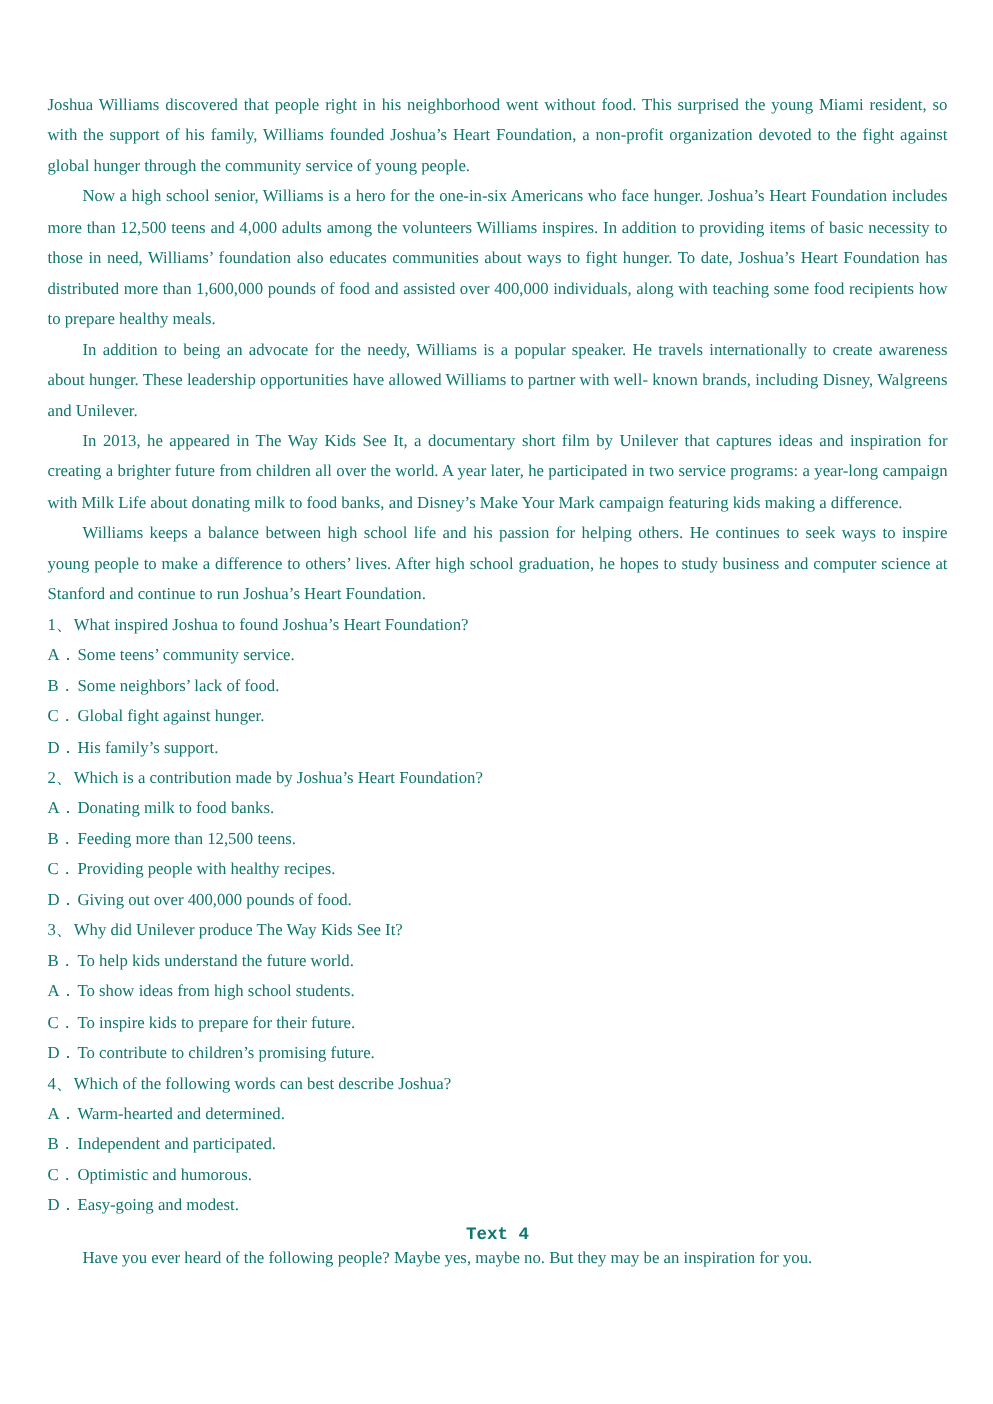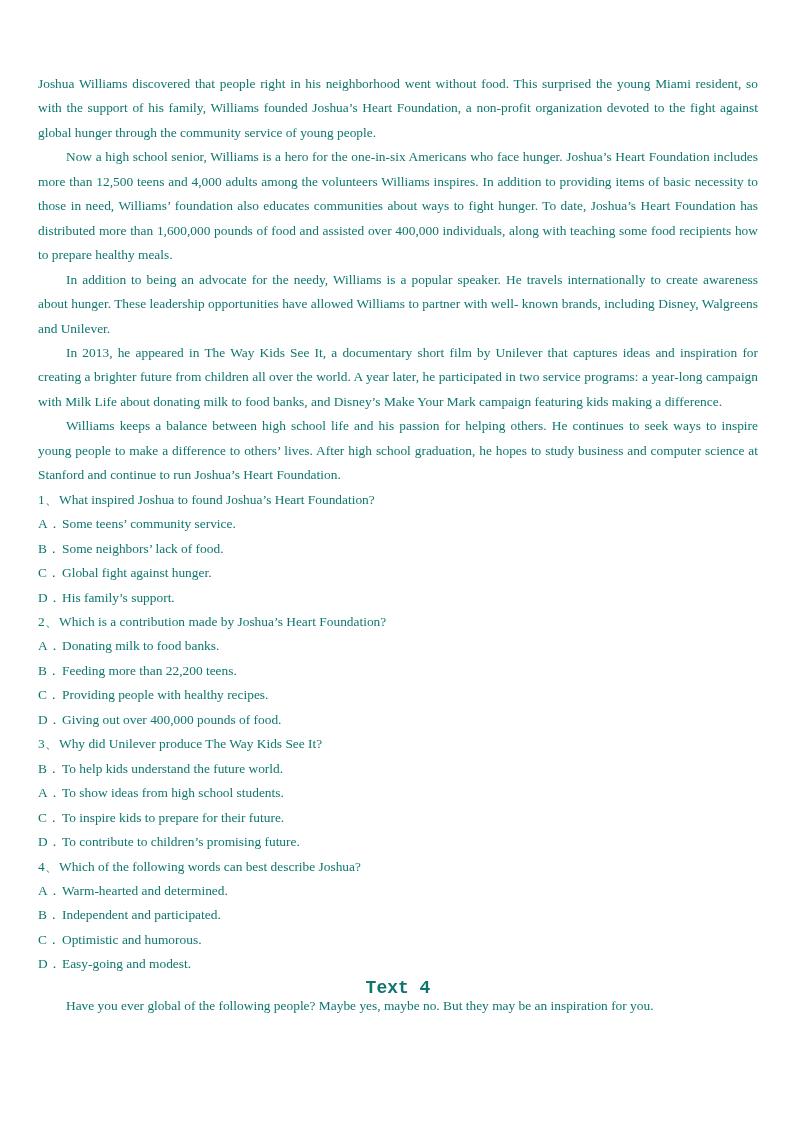--- a/index.html
+++ b/index.html
@@ -9,21 +9,21 @@
       font-family: "Liberation Serif", serif;
       font-size: 13.4px; color: #0f766e; line-height: 24.45px;
     }
     .para { margin: 0; text-align: justify; text-align-last: left; }
     .para.indent { text-indent: 28px; }
     .question, .option { margin: 0; white-space: nowrap; }
     .option .letter { display: inline-block; width: 24px; }
     .qnum { display: inline-block; width: 21px; }
     .section-title {
       margin: 0; text-align: center;
-      font-family: "Liberation Mono", monospace; font-size: 18px;
+      font-family: "Liberation Mono", monospace; font-size: 14px;
       line-height: 17px; margin-top: 3px;
     }
     .intro { margin: 0; text-indent: 28px; line-height: 17px; }
   </style>
 </head>
 <body>
 
 <div class="page">
   <div>
     <p class="para">Joshua Williams discovered that people right in his neighborhood went without food. This surprised the young Miami resident, so with the support of his family, Williams founded Joshua’s Heart Foundation, a non-profit organization devoted to the fight against global hunger through the community service of young people.</p>
@@ -37,21 +37,21 @@
     <p class="question"><span class="qnum">1、</span><span>What inspired Joshua to found Joshua’s Heart Foundation?</span></p>
     <p class="option"><span class="letter">A．</span><span>Some teens’ community service.</span></p>
     <p class="option"><span class="letter">B．</span><span>Some neighbors’ lack of food.</span></p>
     <p class="option"><span class="letter">C．</span><span>Global fight against hunger.</span></p>
     <p class="option"><span class="letter">D．</span><span>His family’s support.</span></p>
   </div>
 
   <div>
     <p class="question"><span class="qnum">2、</span><span>Which is a contribution made by Joshua’s Heart Foundation?</span></p>
     <p class="option"><span class="letter">A．</span><span>Donating milk to food banks.</span></p>
-    <p class="option"><span class="letter">B．</span><span>Feeding more than 22,200 teens.</span></p>
+    <p class="option"><span class="letter">B．</span><span>Feeding more than 12,500 teens.</span></p>
     <p class="option"><span class="letter">C．</span><span>Providing people with healthy recipes.</span></p>
     <p class="option"><span class="letter">D．</span><span>Giving out over 400,000 pounds of food.</span></p>
   </div>
 
   <div>
     <p class="question"><span class="qnum">3、</span><span>Why did Unilever produce The Way Kids See It?</span></p>
     <p class="option"><span class="letter">B．</span><span>To help kids understand the future world.</span></p>
     <p class="option"><span class="letter">A．</span><span>To show ideas from high school students.</span></p>
     <p class="option"><span class="letter">C．</span><span>To inspire kids to prepare for their future.</span></p>
     <p class="option"><span class="letter">D．</span><span>To contribute to children’s promising future.</span></p>
@@ -59,14 +59,14 @@
 
   <div>
     <p class="question"><span class="qnum">4、</span><span>Which of the following words can best describe Joshua?</span></p>
     <p class="option"><span class="letter">A．</span><span>Warm-hearted and determined.</span></p>
     <p class="option"><span class="letter">B．</span><span>Independent and participated.</span></p>
     <p class="option"><span class="letter">C．</span><span>Optimistic and humorous.</span></p>
     <p class="option"><span class="letter">D．</span><span>Easy-going and modest.</span></p>
   </div>
 
   <h2 class="section-title">Text 4</h2>
-  <p class="intro">Have you ever global of the following people? Maybe yes, maybe no. But they may be an inspiration for you.</p>
+  <p class="intro">Have you ever heard of the following people? Maybe yes, maybe no. But they may be an inspiration for you.</p>
 </div>
 
 </body></html>

